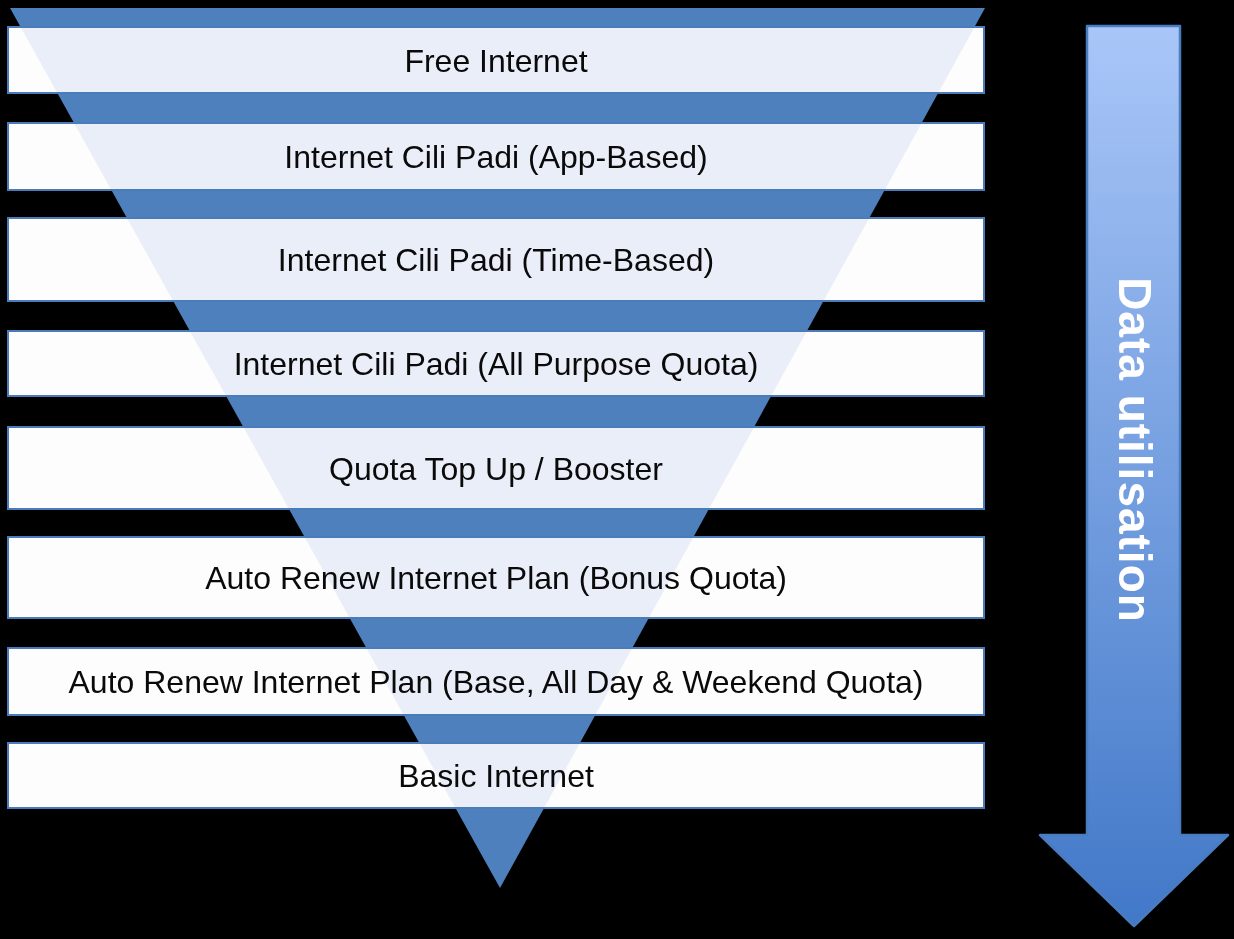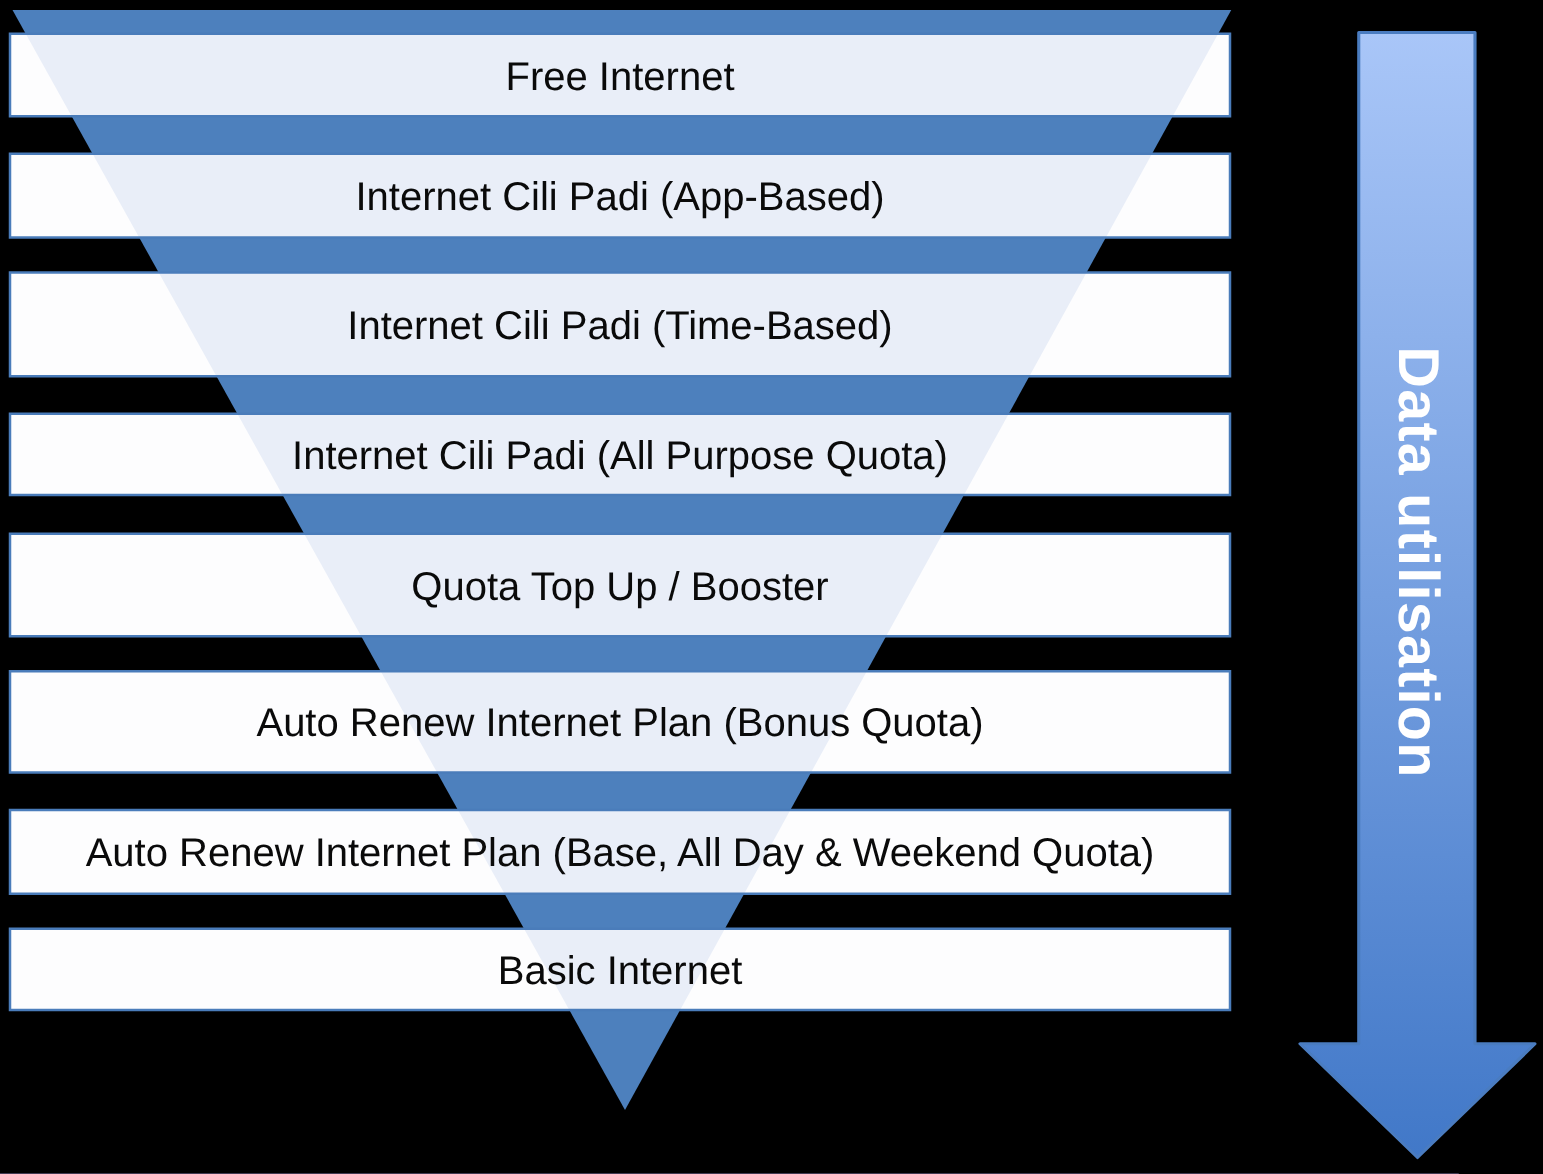--- a/index.html
+++ b/index.html
@@ -8,21 +8,21 @@
     background: #000000;
     width: 1234px;
     height: 939px;
     overflow: hidden;
     font-family: "Liberation Sans", "DejaVu Sans", sans-serif;
   }
   #stage {
     position: relative;
     width: 1167px;
     height: 939px;
-    background: #c4b5fd;
+    background: #d946ef;
   }
   svg { display: block; }
   .bar-fill   { stroke: none; }
   .bar-outline{ fill: none; stroke: #4a7cba; stroke-width: 2; }
   .lvl-label  {
     fill: #0a0a0a;
     font-size: 32px;
     font-family: "Liberation Sans", "DejaVu Sans", sans-serif;
     text-anchor: middle;
     dominant-baseline: central;

